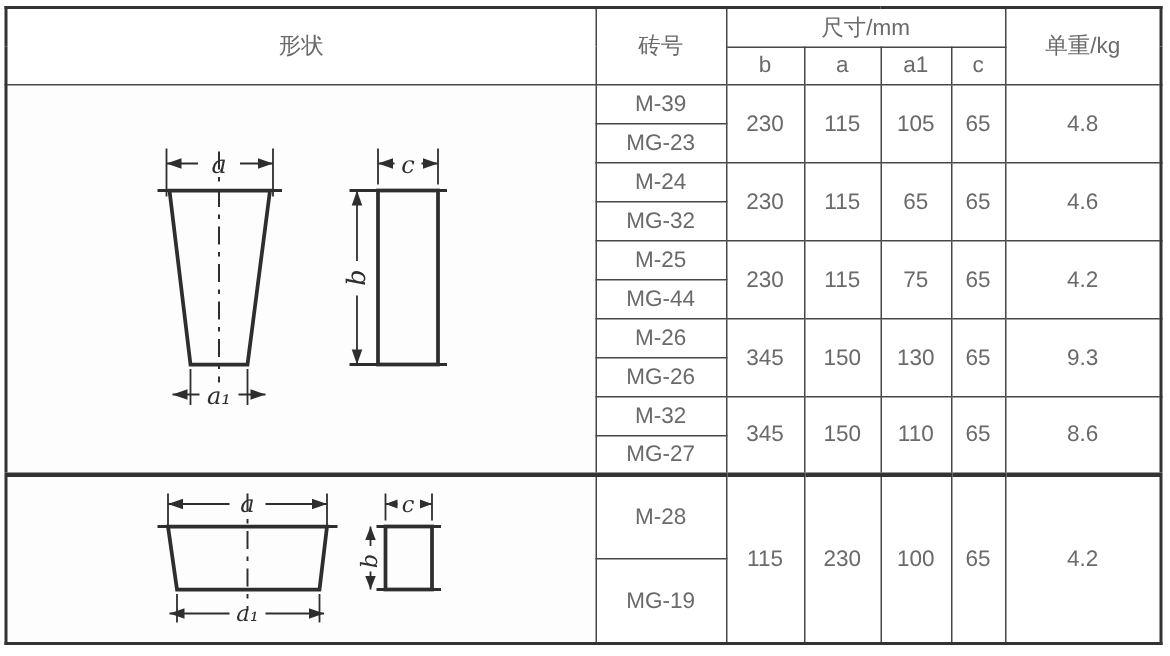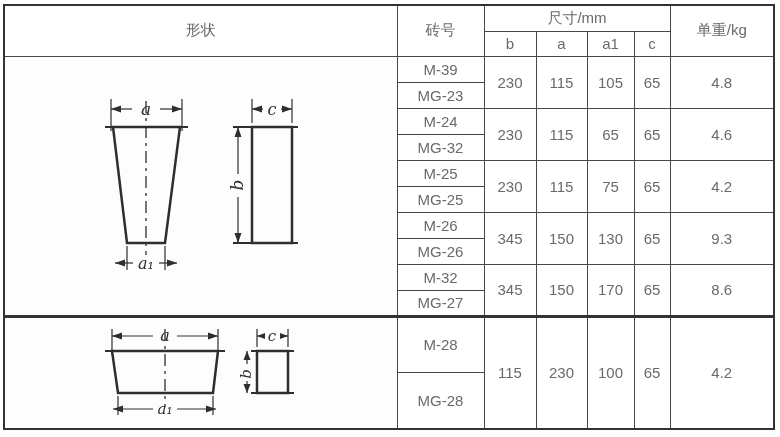--- a/index.html
+++ b/index.html
@@ -142,40 +142,40 @@
 
     <tr class="r">
       <td>M-25</td>
       <td rowspan="2">230</td>
       <td rowspan="2">115</td>
       <td rowspan="2">75</td>
       <td rowspan="2">65</td>
       <td rowspan="2">4.2</td>
     </tr>
     <tr class="r">
-          <td>MG-25</td>
+          <td>MG-44</td>
         </tr>
 
     <tr class="r">
       <td>M-26</td>
       <td rowspan="2">345</td>
       <td rowspan="2">150</td>
       <td rowspan="2">130</td>
       <td rowspan="2">65</td>
       <td rowspan="2">9.3</td>
     </tr>
     <tr class="r">
           <td>MG-26</td>
         </tr>
 
     <tr class="r">
       <td>M-32</td>
       <td rowspan="2">345</td>
       <td rowspan="2">150</td>
-      <td rowspan="2">170</td>
+      <td rowspan="2">110</td>
       <td rowspan="2">65</td>
       <td rowspan="2">8.6</td>
     </tr>
     <tr class="r">
           <td>MG-27</td>
         </tr>
 
     <tr class="tall sec2">
       <td class="shape-cell" rowspan="2">
         <svg width="391" height="110" viewBox="0 0 391 110">
@@ -222,17 +222,17 @@
         </svg>
       </td>
       <td>M-28</td>
       <td rowspan="2">115</td>
       <td rowspan="2">230</td>
       <td rowspan="2">100</td>
       <td rowspan="2">65</td>
       <td rowspan="2">4.2</td>
     </tr>
     <tr class="tall">
-      <td>MG-28</td>
+      <td>MG-19</td>
     </tr>
   </tbody>
 </table>
 </div>
 
 </body></html>

